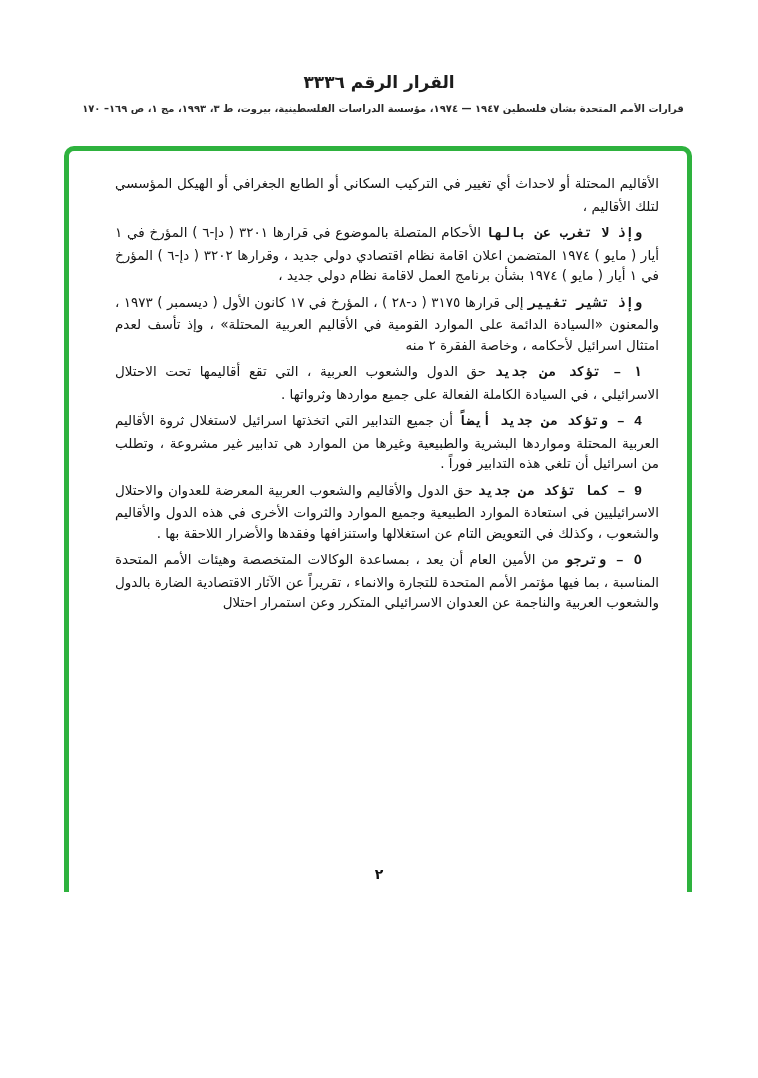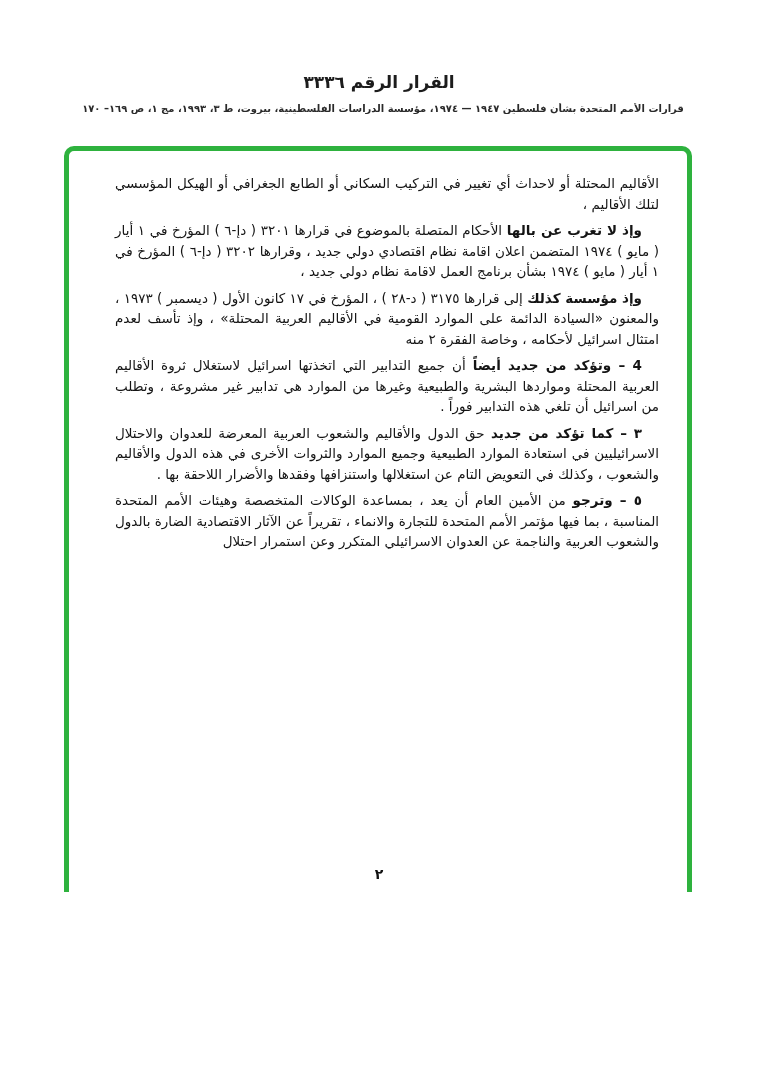--- a/index.html
+++ b/index.html
@@ -46,21 +46,21 @@
   }
   .box p {
     font-size: 13.5px;
     line-height: 20.5px;
     text-align: justify;
     text-justify: inter-word;
     margin-bottom: 6px;
     color: #141414;
   }
   .box p.indent { text-indent: 17px; }
-  .lead { font-weight: bold; }
+  .lead { font-weight: bold; font-family: Liberation Mono, monospace; }
   .pagenum {
     position: absolute;
     bottom: 10px;
     left: 0;
     width: 100%;
     text-align: center;
     font-size: 14px;
     font-weight: bold;
     color: #111111;
   }
@@ -74,26 +74,27 @@
     <div class="title">القرار الرقم ٣٣٣٦</div>
     <div class="source">قرارات الأمم المتحدة بشأن فلسطين ١٩٤٧ — ١٩٧٤، مؤسسة الدراسات الفلسطينية، بيروت، ط ٣، ١٩٩٣، مج ١، ص ١٦٩– ١٧٠</div>
   </div>
 
   <div class="box" style="border-color: rgb(46, 178, 62);">
 
     <p><span class="lead"></span><span>الأقاليم المحتلة أو لاحداث أي تغيير في التركيب السكاني أو الطابع الجغرافي أو الهيكل المؤسسي لتلك الأقاليم ،</span></p>
 
     <p class="indent"><span class="lead">وإذ لا تغرب عن بالها</span><span> الأحكام المتصلة بالموضوع في قرارها ٣٢٠١ ( دإ-٦ ) المؤرخ في ١ أيار ( مايو ) ١٩٧٤ المتضمن اعلان اقامة نظام اقتصادي دولي جديد ، وقرارها ٣٢٠٢ ( دإ-٦ ) المؤرخ في ١ أيار ( مايو ) ١٩٧٤ بشأن برنامج العمل لاقامة نظام دولي جديد ،</span></p>
 
-    <p class="indent"><span class="lead">وإذ مؤسسة كذلك</span><span> إلى قرارها ٣١٧٥ ( د-٢٨ ) ، المؤرخ في ١٧ كانون الأول ( ديسمبر ) ١٩٧٣ ، والمعنون «السيادة الدائمة على الموارد القومية في الأقاليم العربية المحتلة» ، وإذ تأسف لعدم امتثال اسرائيل لأحكامه ، وخاصة الفقرة ٢ منه</span></p>
+    <p class="indent"><span class="lead">وإذ تشير تغيير</span><span> إلى قرارها ٣١٧٥ ( د-٢٨ ) ، المؤرخ في ١٧ كانون الأول ( ديسمبر ) ١٩٧٣ ، والمعنون «السيادة الدائمة على الموارد القومية في الأقاليم العربية المحتلة» ، وإذ تأسف لعدم امتثال اسرائيل لأحكامه ، وخاصة الفقرة ٢ منه</span></p>
 
+    <p class="indent"><span class="lead">١ – تؤكد من جديد</span><span> حق الدول والشعوب العربية ، التي تقع أقاليمها تحت الاحتلال الاسرائيلي ، في السيادة الكاملة الفعالة على جميع مواردها وثرواتها .</span></p>
 
     <p class="indent"><span class="lead">4 – وتؤكد من جديد أيضاً</span><span> أن جميع التدابير التي اتخذتها اسرائيل لاستغلال ثروة الأقاليم العربية المحتلة ومواردها البشرية والطبيعية وغيرها من الموارد هي تدابير غير مشروعة ، وتطلب من اسرائيل أن تلغي هذه التدابير فوراً .</span></p>
 
-    <p class="indent"><span class="lead">٣ – كما تؤكد من جديد</span><span> حق الدول والأقاليم والشعوب العربية المعرضة للعدوان والاحتلال الاسرائيليين في استعادة الموارد الطبيعية وجميع الموارد والثروات الأخرى في هذه الدول والأقاليم والشعوب ، وكذلك في التعويض التام عن استغلالها واستنزافها وفقدها والأضرار اللاحقة بها .</span></p>
+    <p class="indent"><span class="lead">9 – كما تؤكد من جديد</span><span> حق الدول والأقاليم والشعوب العربية المعرضة للعدوان والاحتلال الاسرائيليين في استعادة الموارد الطبيعية وجميع الموارد والثروات الأخرى في هذه الدول والأقاليم والشعوب ، وكذلك في التعويض التام عن استغلالها واستنزافها وفقدها والأضرار اللاحقة بها .</span></p>
 
 
     <p class="indent"><span class="lead">٥ – وترجو</span><span> من الأمين العام أن يعد ، بمساعدة الوكالات المتخصصة وهيئات الأمم المتحدة المناسبة ، بما فيها مؤتمر الأمم المتحدة للتجارة والانماء ، تقريراً عن الآثار الاقتصادية الضارة بالدول والشعوب العربية والناجمة عن العدوان الاسرائيلي المتكرر وعن استمرار احتلال</span></p>
 
   </div>
 
   <div class="pagenum">٢</div>
 
 </div>
 

